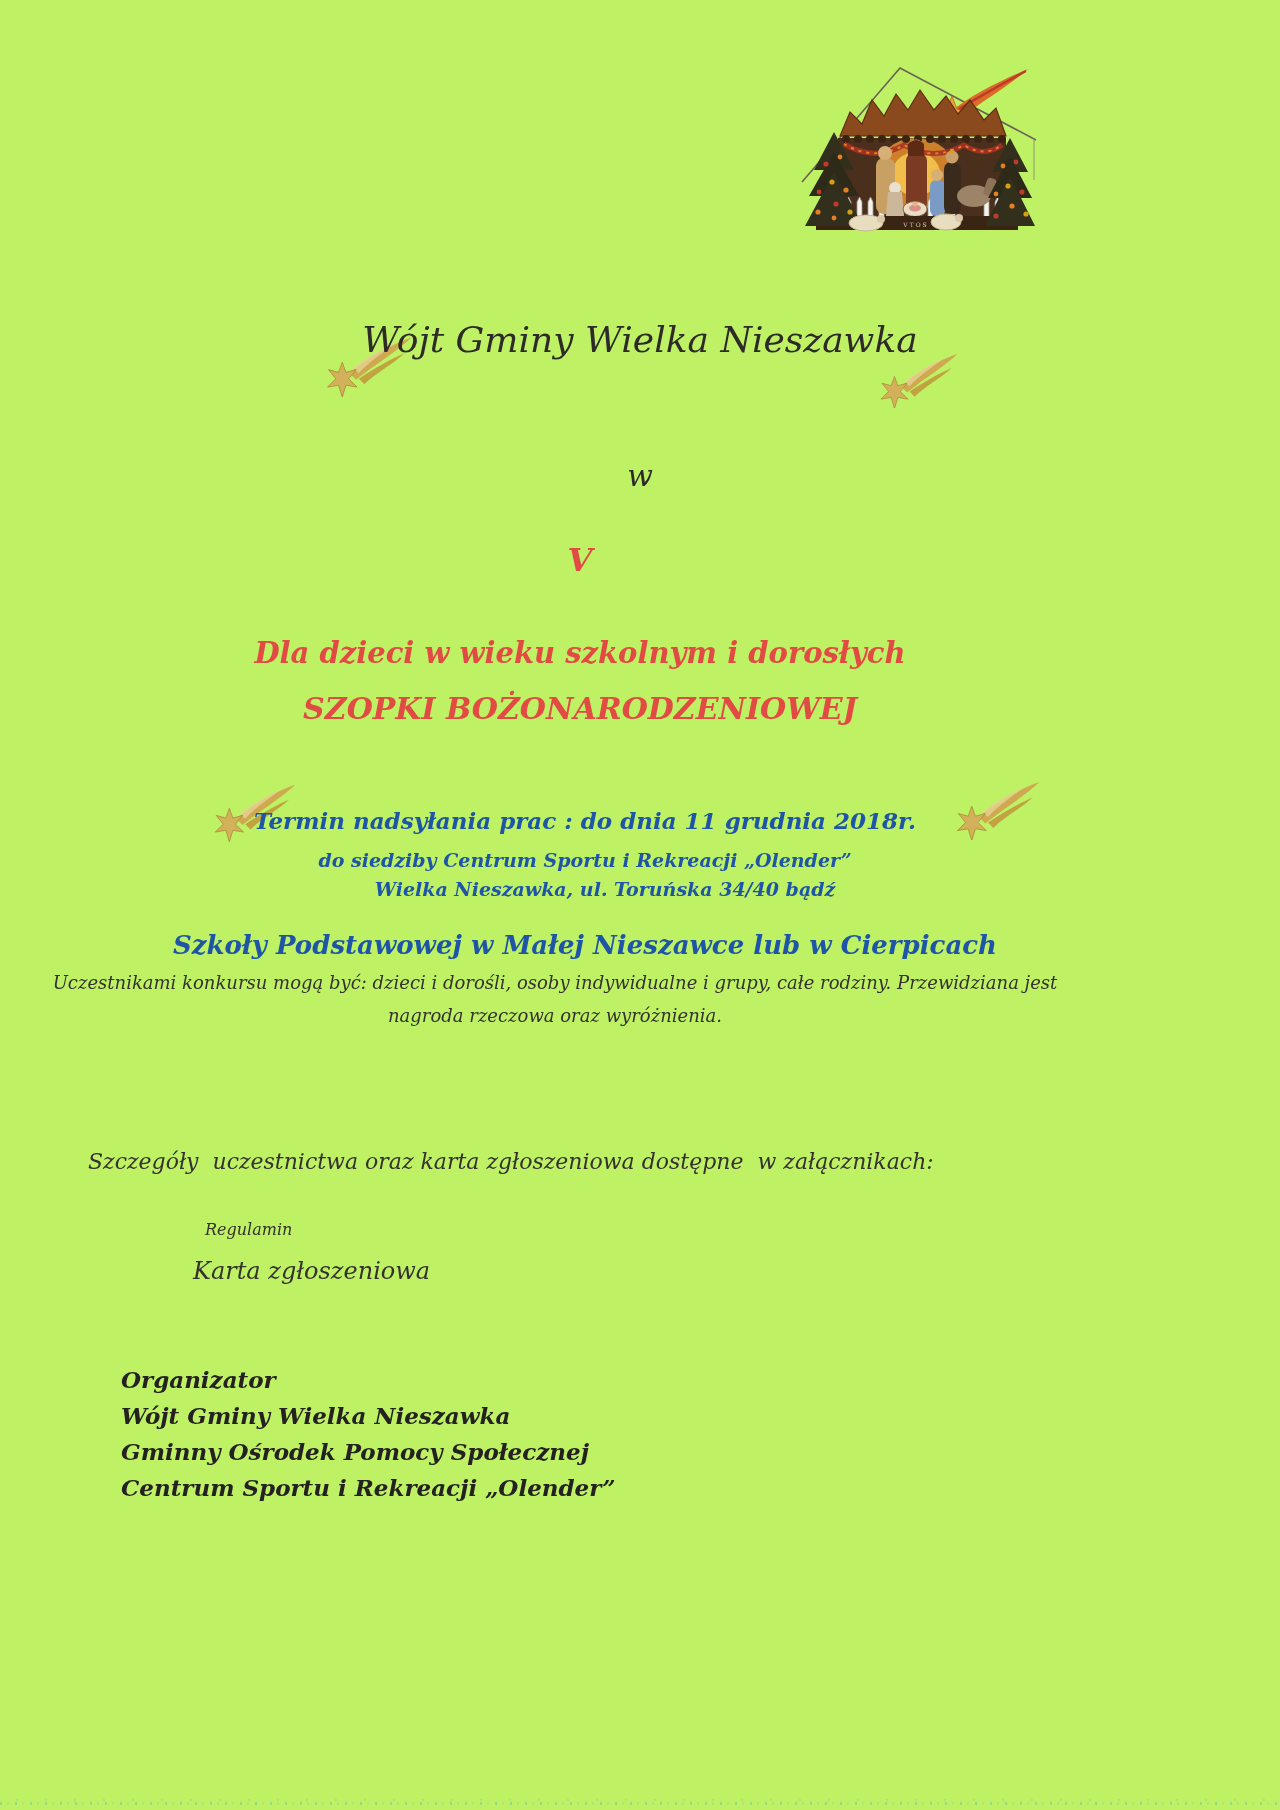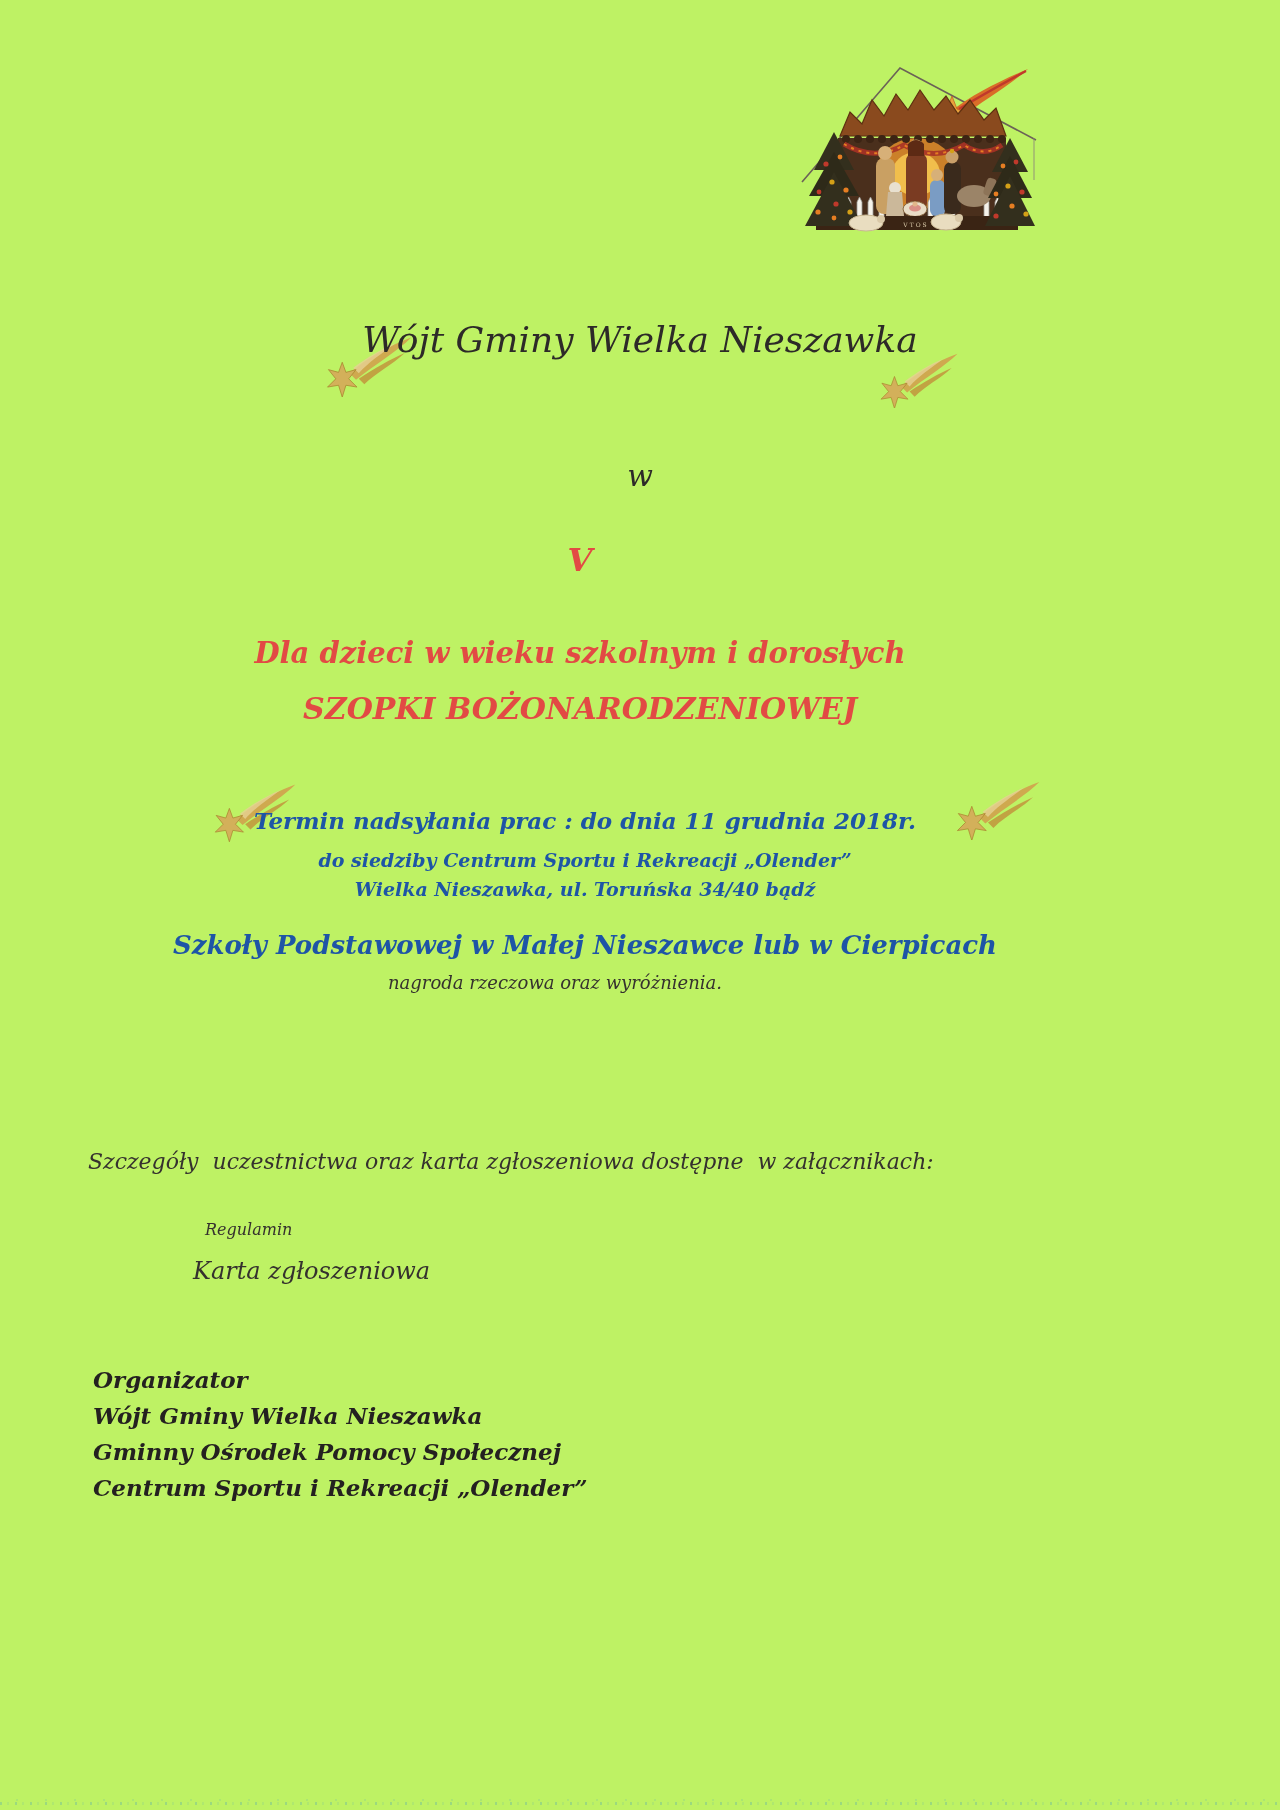--- a/index.html
+++ b/index.html
@@ -25,33 +25,33 @@
   .red{color:#e24a44;}
   .contest-numeral{top:541px;left:0;width:1160px;font-size:32px;line-height:1.2;}
   .contest-title{top:582px;left:0;width:1160px;font-size:32px;line-height:1.2;letter-spacing:1px;}
   .contest-sub1{top:636px;left:0;width:1160px;font-size:29px;line-height:1.2;}
   .contest-sub2{top:683px;left:0;width:1160px;font-size:30px;line-height:1.2;margin-top:8px;}
 
   
   .blue{color:#1e55a6;}
   .deadline-line1{top:806px;left:0;width:1170px;font-size:23px;line-height:1.3;}
   .deadline-line2{top:848px;left:0;width:1170px;font-size:19px;line-height:1.3;}
-  .deadline-line3{top:877px;left:0;width:1170px;font-size:19px;line-height:1.3;}
+  .deadline-line3{top:877px;left:0;width:1170px;font-size:19px;line-height:1.3;padding-left:20px;}
   .deadline-line4{top:929px;left:0;width:1170px;font-size:26px;line-height:1.3;}
 
   
   .participants{top:966px;left:0;width:1110px;font-size:18px;line-height:33px;color:#35312e;}
 
   
   .attachments-intro{top:1148px;left:88px;width:1100px;font-size:22px;line-height:1.3;white-space:pre-wrap;color:#35312e;}
   .attachment-1{top:1220px;left:205px;font-size:16px;line-height:1.3;color:#35312e;}
   .attachment-2{top:1256px;left:193px;font-size:24px;line-height:1.3;color:#35312e;}
 
   
-  .organizer{top:1362px;left:93px;font-size:23px;line-height:36px;color:#242120;}
+  .organizer{top:1362px;left:121px;font-size:23px;line-height:36px;color:#242120;}
 
   
   .scan-strip{
     top:1799px;left:0;width:1280px;height:6px;
     background:
       repeating-linear-gradient(90deg, rgba(96,178,168,.38) 0 2px, transparent 2px 7px,
         rgba(96,178,168,.16) 7px 9px, transparent 9px 15px),
       repeating-linear-gradient(90deg, transparent 0 11px, rgba(96,178,168,.20) 11px 13px, transparent 13px 29px);
     background-position:0 3px, 5px 0;
     background-size:auto 3px, auto 2px;
@@ -216,20 +216,21 @@
   <div class="abs ctr it b red contest-numeral">V</div>
   <div class="abs ctr it b red contest-sub1">Dla dzieci w wieku szkolnym i dorosłych</div>
   <div class="abs ctr it b red contest-sub2">SZOPKI BOŻONARODZENIOWEJ</div>
 
   <div class="abs ctr it b blue deadline-line1">Termin nadsyłania prac : do dnia 11 grudnia 2018r.</div>
   <div class="abs ctr it b blue deadline-line2">do siedziby Centrum Sportu i Rekreacji „Olender”</div>
   <div class="abs ctr it b blue deadline-line3">Wielka Nieszawka, ul. Toruńska 34/40 bądź</div>
   <div class="abs ctr it b blue deadline-line4">Szkoły Podstawowej w Małej Nieszawce lub w Cierpicach</div>
 
   <div class="abs ctr it participants">
+    <div>Uczestnikami konkursu mogą być: dzieci i dorośli, osoby indywidualne i grupy, całe rodziny. Przewidziana jest</div>
     <div>nagroda rzeczowa oraz wyróżnienia.</div>
   </div>
 
   <div class="abs it attachments-intro">Szczegóły  uczestnictwa oraz karta zgłoszeniowa dostępne  w załącznikach:</div>
   <div class="abs it attachment-1">Regulamin</div>
   <div class="abs it attachment-2">Karta zgłoszeniowa</div>
 
   <div class="abs it b organizer">
     <div>Organizator</div>
     <div>Wójt Gminy Wielka Nieszawka</div>

